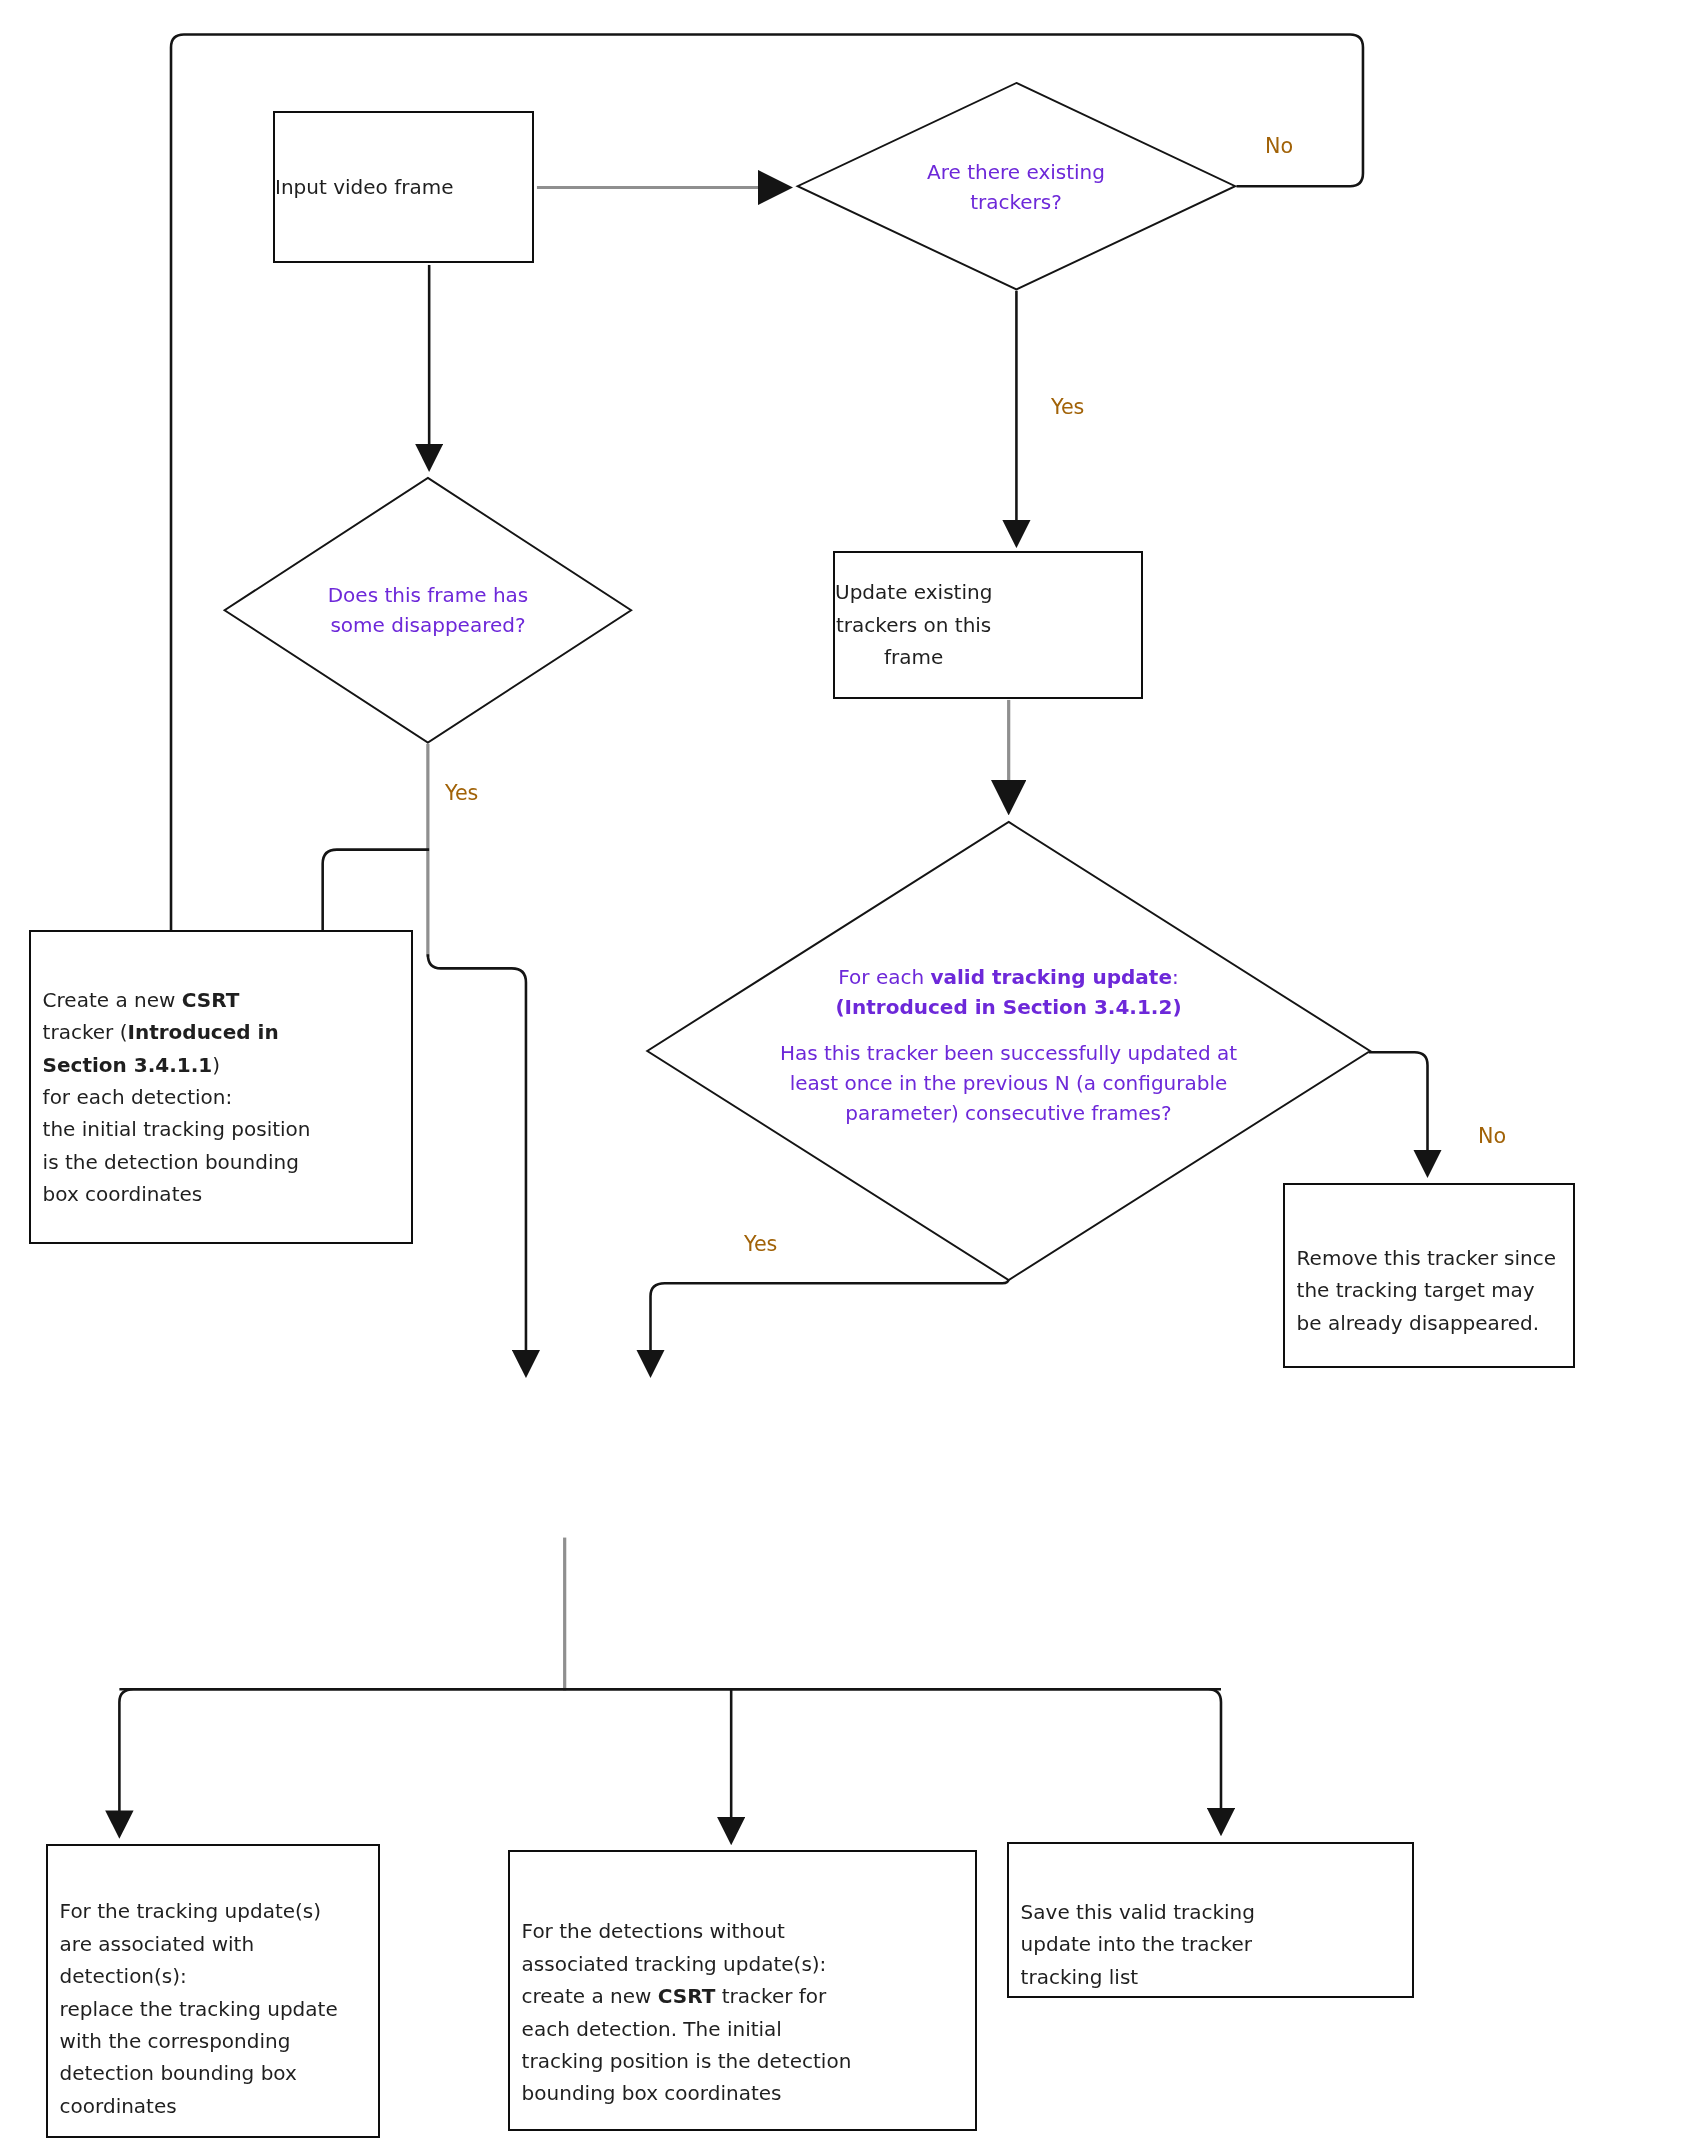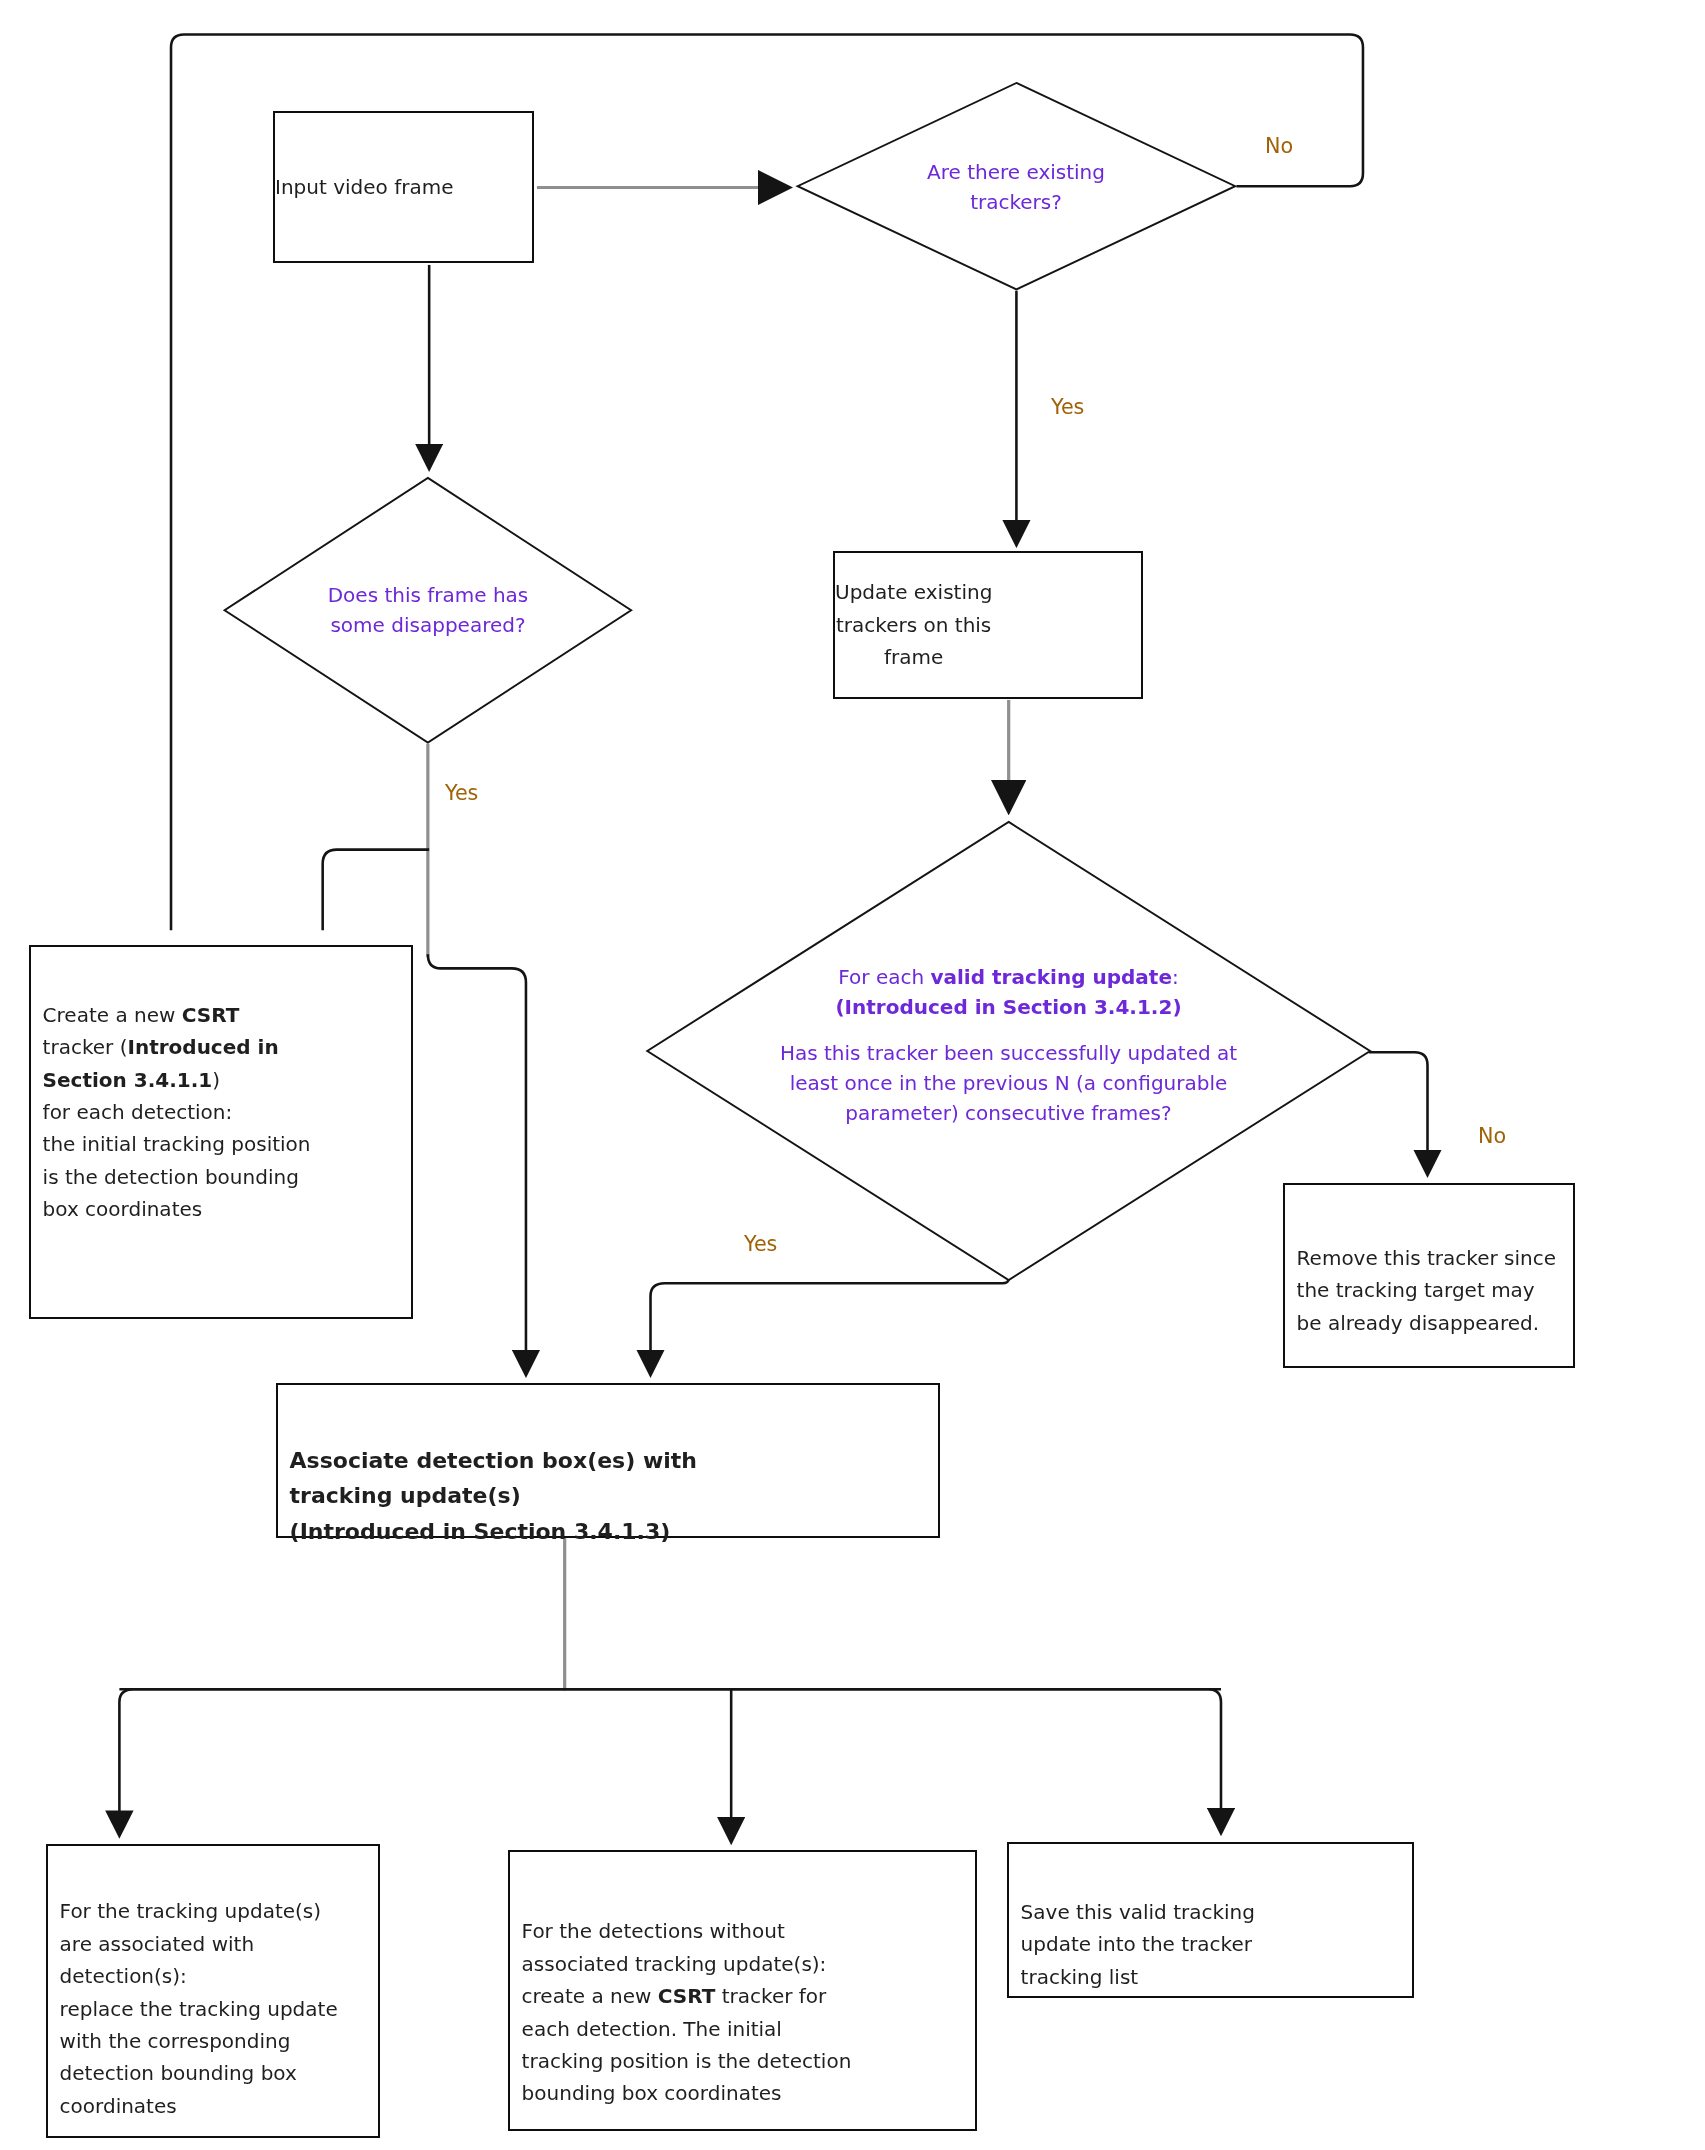--- a/index.html
+++ b/index.html
@@ -92,41 +92,36 @@
   <div class="node center" style="left:273px; top:111px; width:261px; height:152px;">
     <span class="txt">Input video frame</span>
   </div>
 
   <div class="node center" style="left:833px; top:551px; width:310px; height:148px;">
     <span class="txt">Update existing
 trackers on this
 frame</span>
   </div>
 
-  <div class="node pad" style="left:29px; top:930px; width:384px; height:374px; padding-top:19.4px;margin-top:15px;">
+  <div class="node pad" style="left:29px; top:930px; width:384px; height:314px; padding-top:19.4px;">
     <span class="txt"><span>Create a new </span><span class="bold">CSRT</span><span>
 tracker (</span><span class="bold">Introduced in
 Section 3.4.1.1</span><span>)
 for each detection:
 the initial tracking position
 is the detection bounding
 box coordinates</span></span>
   </div>
 
   <div class="node pad" style="left:1283px; top:1183px; width:292px; height:185px; padding-top:24.5px;">
     <span class="txt">Remove this tracker since
 the tracking target may
 be already disappeared.</span>
   </div>
 
-  <div class="node pad assoc" style="left:276px; top:1383px; width:664px; height:155px; padding-top:22px;">
-    <span class="txt">Associate detection box(es) with
-tracking update(s)
-(Introduced in Section 3.4.1.3)</span>
-  </div>
 
   <div class="node pad" style="left:46px; top:1844px; width:334px; height:294px; padding-top:17px;">
     <span class="txt">For the tracking update(s)
 are associated with
 detection(s):
 replace the tracking update
 with the corresponding
 detection bounding box
 coordinates</span>
   </div>

